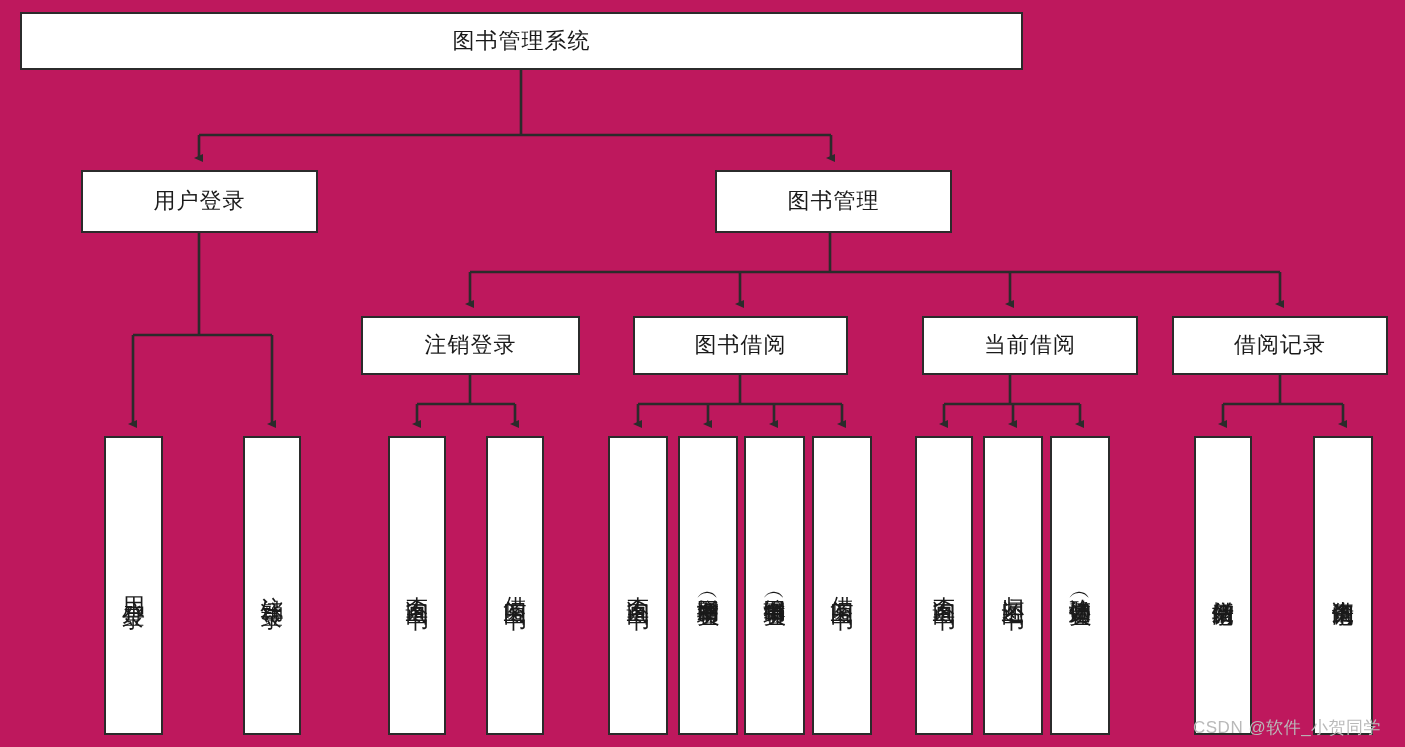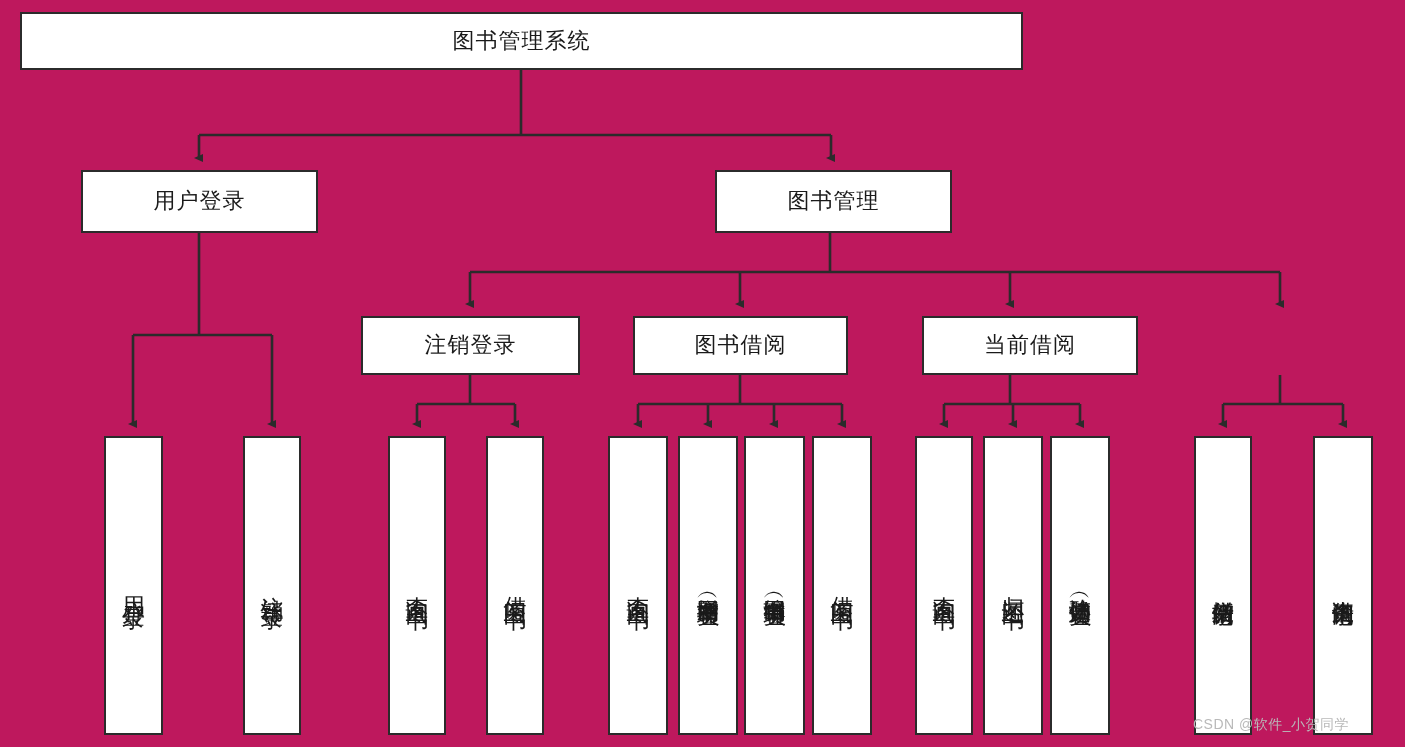--- a/index.html
+++ b/index.html
@@ -53,21 +53,21 @@
     letter-spacing: 4px;
     line-height: 1.0;
     white-space: nowrap;
   }
   .node.vert.tight .label {
     letter-spacing: 1px;
     font-size: 22px;
   }
   .watermark {
     position: absolute;
-    font-size: 14px;
+    font-size: 17px;
     color: #b9b9b9;
     white-space: nowrap;
     letter-spacing: 0.5px;
   }
 </style>
 </head>
 <body>
 
 <div id="canvas">
 
@@ -134,20 +134,23 @@
 
   <div class="node horiz" id="node-l3-0" style="left: 361px; top: 316px; width: 219px; height: 59px;">
     <span class="label">注销登录</span>
   </div>
   <div class="node horiz" id="node-l3-1" style="left: 633px; top: 316px; width: 215px; height: 59px; align-items: center;">
     <span class="label">图书借阅</span>
   </div>
   <div class="node horiz" id="node-l3-2" style="left: 902px; top: 316px; width: 216px; height: 59px; margin-left: 20px;">
     <span class="label">当前借阅</span>
   </div>
+  <div class="node horiz" id="node-l3-3" style="left: 1172px; top: 316px; width: 216px; height: 59px;">
+    <span class="label">借阅记录</span>
+  </div>
 
   <div class="node vert" id="node-leaf-0" style="left: 104px; top: 436px; width: 59px; height: 299px;">
     <span class="label">用户登录</span>
   </div>
   <div class="node vert" id="node-leaf-1" style="left: 243px; top: 436px; width: 58px; height: 299px;">
     <span class="label">注销登录</span>
   </div>
   <div class="node vert" id="node-leaf-2" style="left: 388px; top: 436px; width: 58px; height: 299px;">
     <span class="label">查询图书</span>
   </div>

